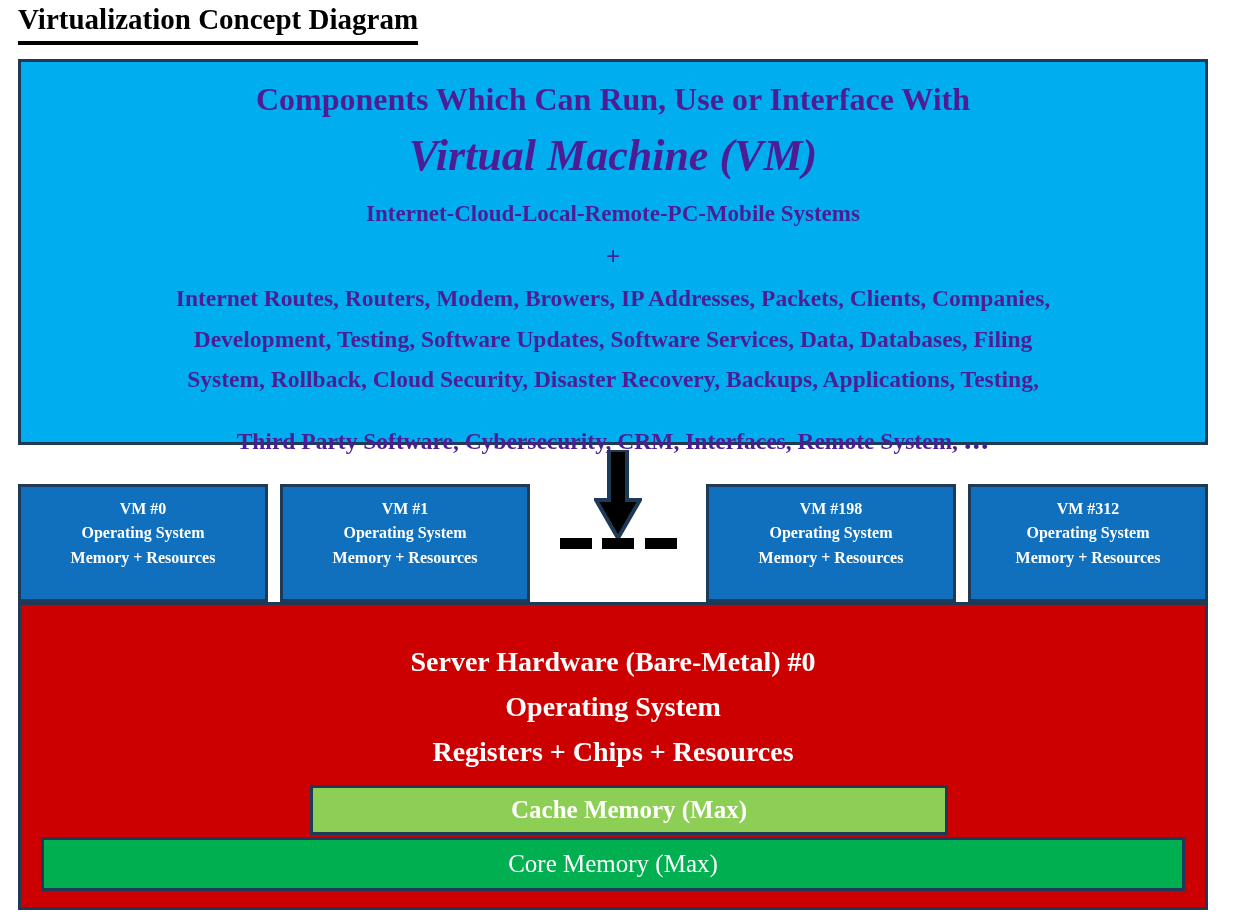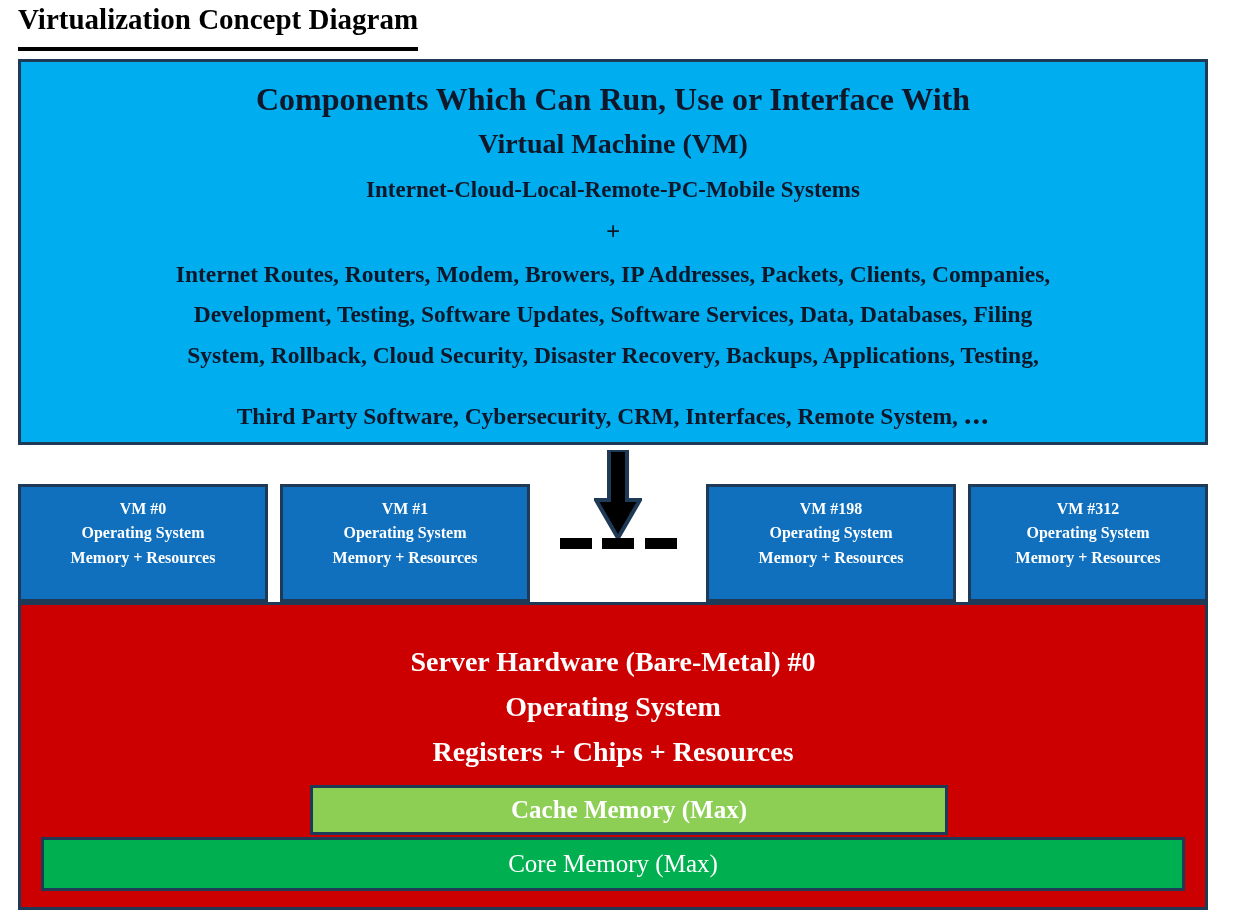--- a/index.html
+++ b/index.html
@@ -18,48 +18,49 @@
   
   #page-title {
     position: absolute;
     left: 18px;
     top: 4px;
     font-size: 29px;
     font-weight: bold;
     color: #000000;
     letter-spacing: 0px;
     border-bottom: 4px solid #000000;
-    padding-bottom: 13px;
+    padding-bottom: 7px;
     display: inline-block;
     line-height: 1.05;
   }
 
   
   #vm-components-panel {
     position: absolute;
     left: 18px;
     top: 59px;
     width: 1190px;
     height: 386px;
     box-sizing: border-box;
     background: #00aeef;
     border: 3px solid #1f3a56;
-    color: #0f172a;
+    color: #4c1d95;
     text-align: center;
     padding: 14px 10px 0 10px;
   }
   .panel-head-1 {
     font-size: 32px;
     font-weight: bold;
     line-height: 1.48;
   }
   .panel-head-2 {
-    font-size: 28px;
+    font-size: 44px;
     font-weight: bold;
     line-height: 1.52;
+    font-style: italic;
   }
   .panel-sub {
     font-size: 23px;
     font-weight: bold;
     line-height: 1.72;
     margin-top: 4px;
   }
   .panel-plus {
     font-size: 25px;
     font-weight: bold;

